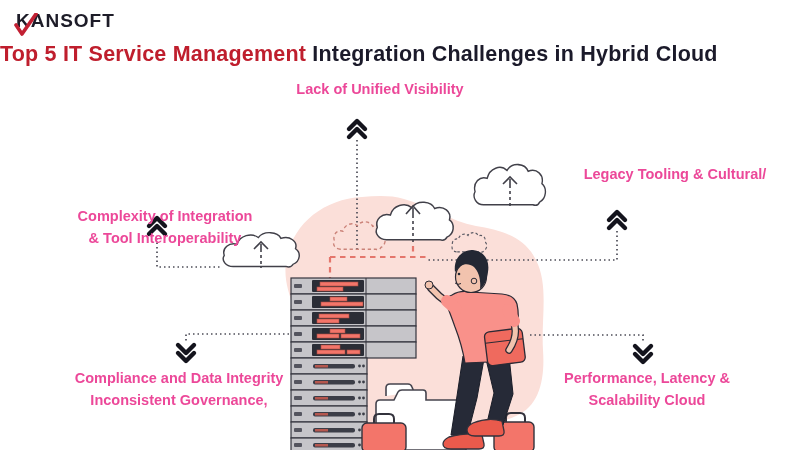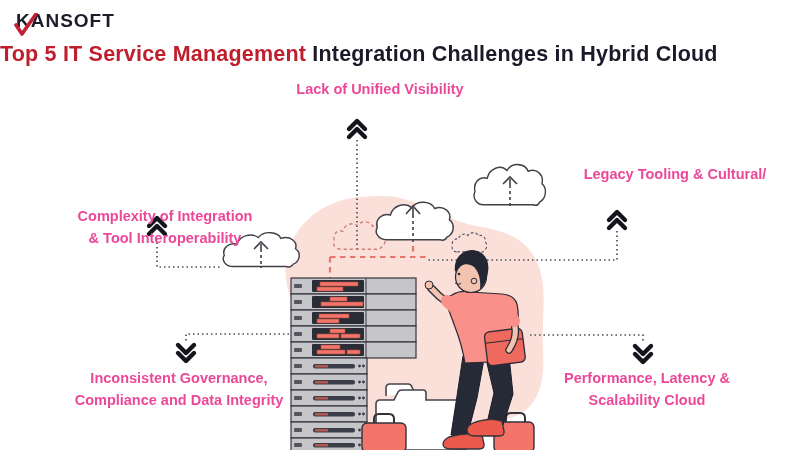--- a/index.html
+++ b/index.html
@@ -53,22 +53,22 @@
   <span>Lack of Unified Visibility</span>
 </div>
 <div class="challenge" id="ch-left">
   <span>Complexity of Integration</span>
   <span>&amp; Tool Interoperability</span>
 </div>
 <div class="challenge" id="ch-right">
   <span>Legacy Tooling &amp; Cultural/</span>
 </div>
 <div class="challenge" id="ch-bleft">
+  <span>Compliance and Data Integrity</span>
   <span>Inconsistent Governance,</span>
-  <span>Compliance and Data Integrity</span>
 </div>
 <div class="challenge" id="ch-bright">
   <span>Performance, Latency &amp;</span>
   <span>Scalability Cloud</span>
 </div>
 
 <svg class="scene" width="800" height="450" viewBox="0 0 800 450">
 
   <path fill="#fbdfd9" d="M362,197 C322,199 291,226 286,262 C282,292 300,318 312,344 C322,366 326,392 342,412 C358,432 390,438 420,436 C458,434 488,428 516,416 C540,406 545,378 543,350 C541,318 549,286 536,260 C524,236 500,230 476,226 C450,221 430,206 404,199 C390,195 376,196 362,197 Z"></path>
 

